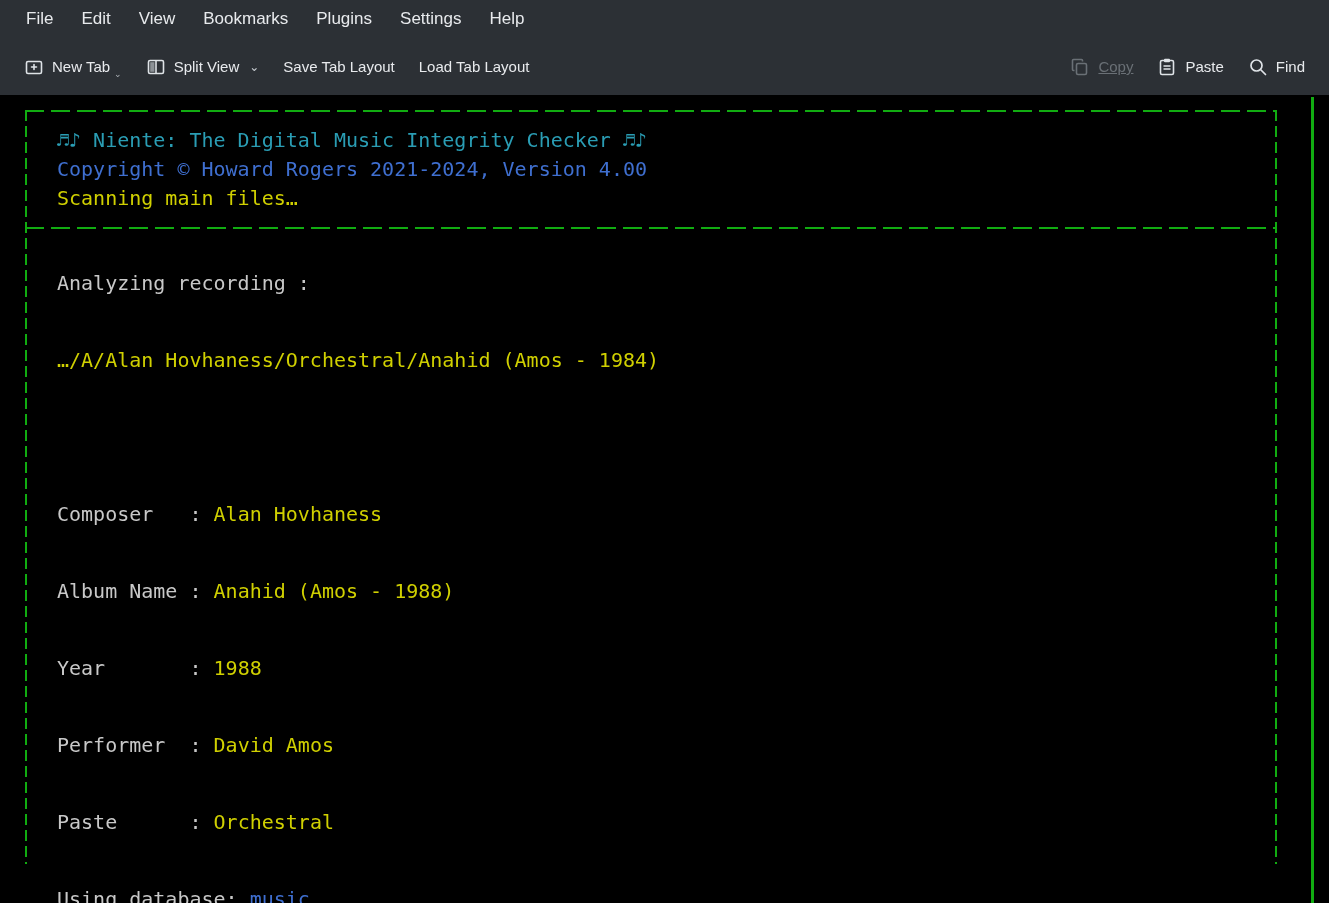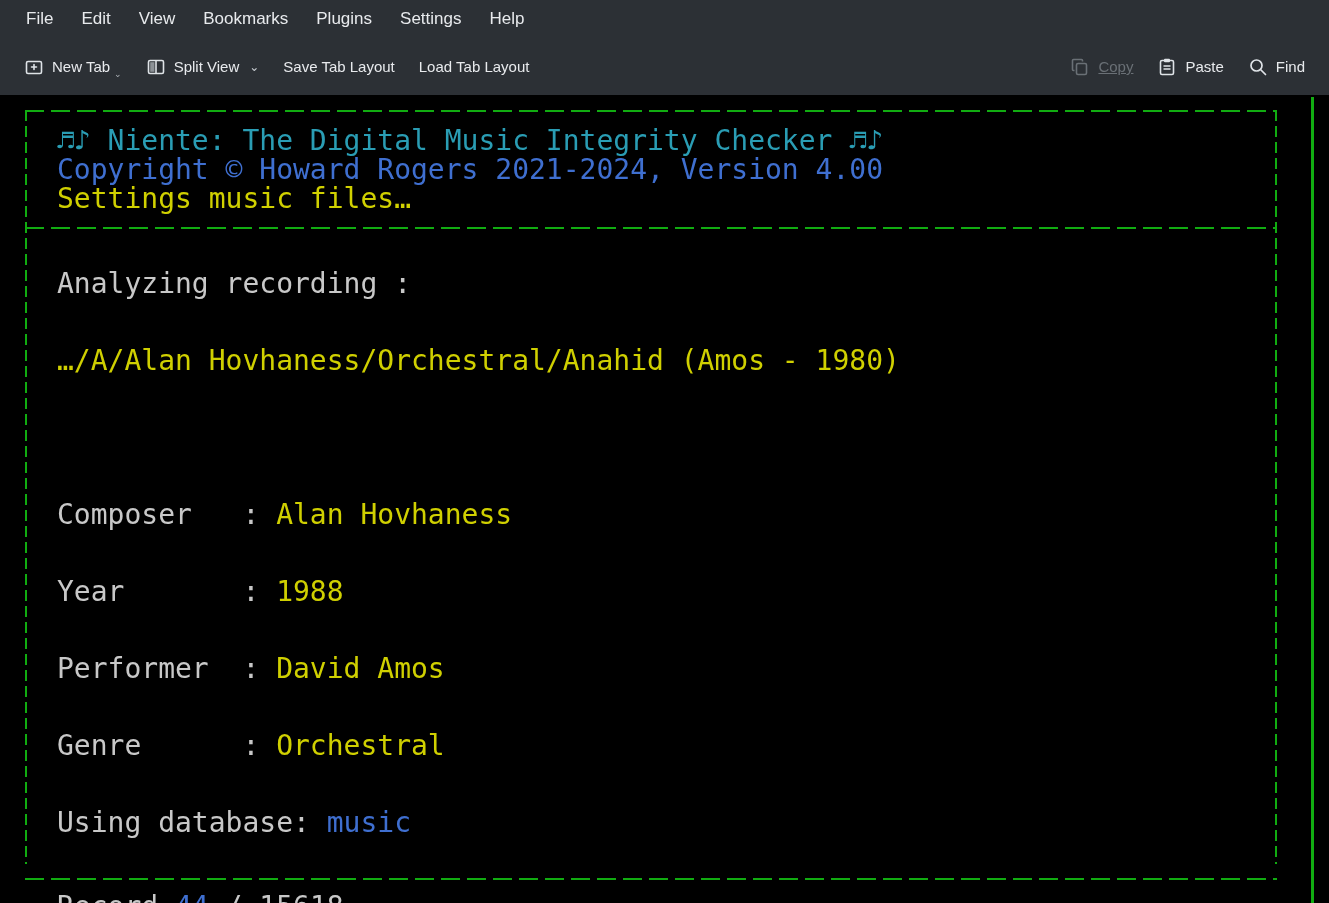--- a/index.html
+++ b/index.html
@@ -35,21 +35,21 @@
   .tbtn svg{display:block;}
   .tbtn .mini-caret{font-size:9px;color:#aeb3b8;align-self:flex-end;margin-left:-4px;margin-bottom:-2px;}
   .tbtn .dd-caret{font-size:12px;color:#c6cbd0;margin-left:2px;}
   .toolbar .flex-spacer{flex:1;}
   .tbtn.disabled{color:var(--chrome-disabled);text-decoration:underline;}
   .tbtn.disabled svg *{stroke:var(--chrome-disabled) !important;}
   
   .terminal{
     position:relative;width:1329px;height:808px;background:#000;
     font-family:"DejaVu Sans Mono","Liberation Mono",monospace;
-    font-size:28px;line-height:29px;
+    font-size:20px;line-height:29px;
   }
   .scrollbar-thumb{
     position:absolute;top:2px;bottom:0;right:15px;width:3px;
     background:var(--g);
   }
   .tui{
     position:absolute;left:25px;top:15px;width:1252px;height:754px;
     display:flex;flex-direction:column;
   }
   .hline{
@@ -154,34 +154,35 @@
 
   <div class="tui">
     <div class="vline left"></div>
     <div class="vline right"></div>
 
     <div class="hline"></div>
 
     <div class="box header-box">
       <div class="c-cyan">♬♪ Niente: The Digital Music Integrity Checker ♬♪</div>
       <div class="c-blue">Copyright © Howard Rogers 2021-2024, Version 4.00</div>
-      <div class="c-yellow">Settings music files…</div>
+      <div class="c-yellow">Scanning main files…</div>
     </div>
 
     <div class="hline"></div>
 
     <div class="box main-box">
       <div class="c-gray">Analyzing recording :</div>
-      <div class="c-yellow">…/A/Alan Hovhaness/Orchestral/Anahid (Amos - 1980)</div>
+      <div class="c-yellow">…/A/Alan Hovhaness/Orchestral/Anahid (Amos - 1984)</div>
       <div class="blank-line"></div>
 
       <div><span class="c-gray">Composer   : </span><span class="c-yellow">Alan Hovhaness</span></div>
+      <div><span class="c-gray">Album Name : </span><span class="c-yellow">Anahid (Amos - 1988)</span></div>
       <div><span class="c-gray">Year       : </span><span class="c-yellow">1988</span></div>
       <div><span class="c-gray">Performer  : </span><span class="c-yellow">David Amos</span></div>
-      <div><span class="c-gray">Genre      : </span><span class="c-yellow">Orchestral</span></div>
+      <div><span class="c-gray">Paste      : </span><span class="c-yellow">Orchestral</span></div>
 
       <div class="db-line"><span class="c-gray">Using database: </span><span class="c-blue">music</span></div>
     </div>
 
     <div class="hline"></div>
 
     <div class="box footer-box">
       <div><span class="c-gray">Record </span><span class="c-blue">44</span><span class="c-gray"> / 15618</span></div>
     </div>
 

